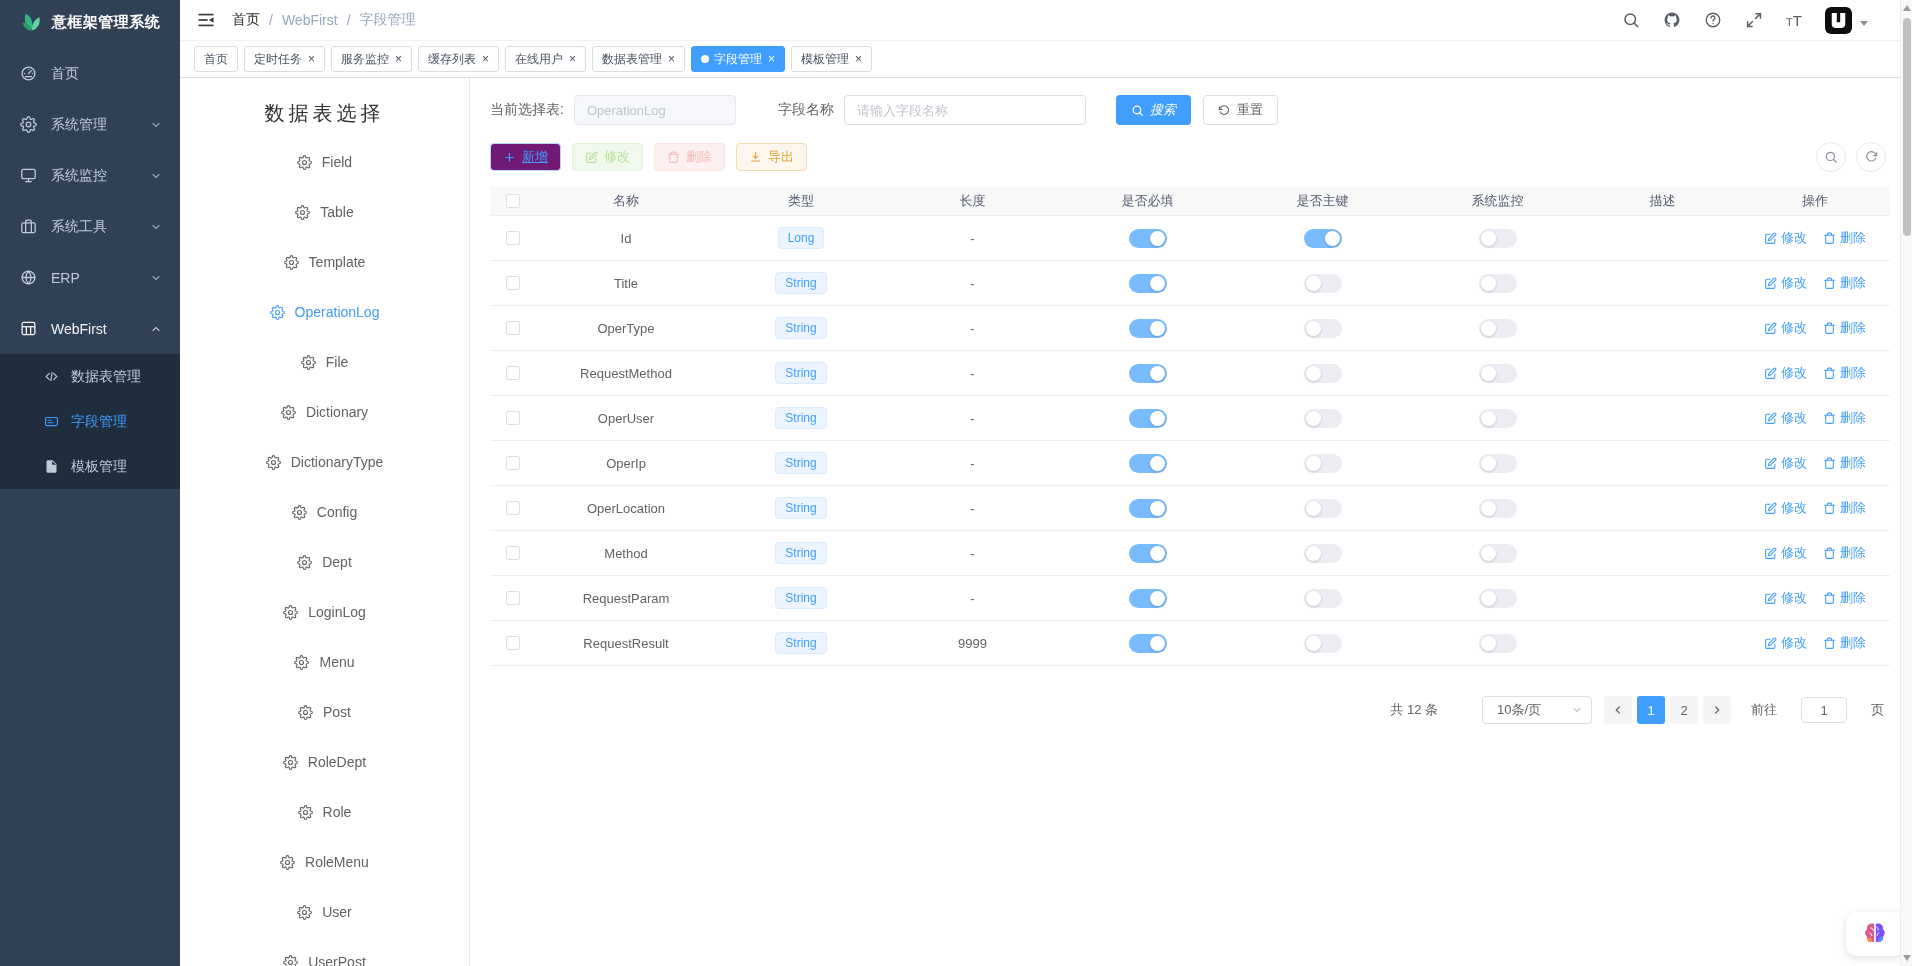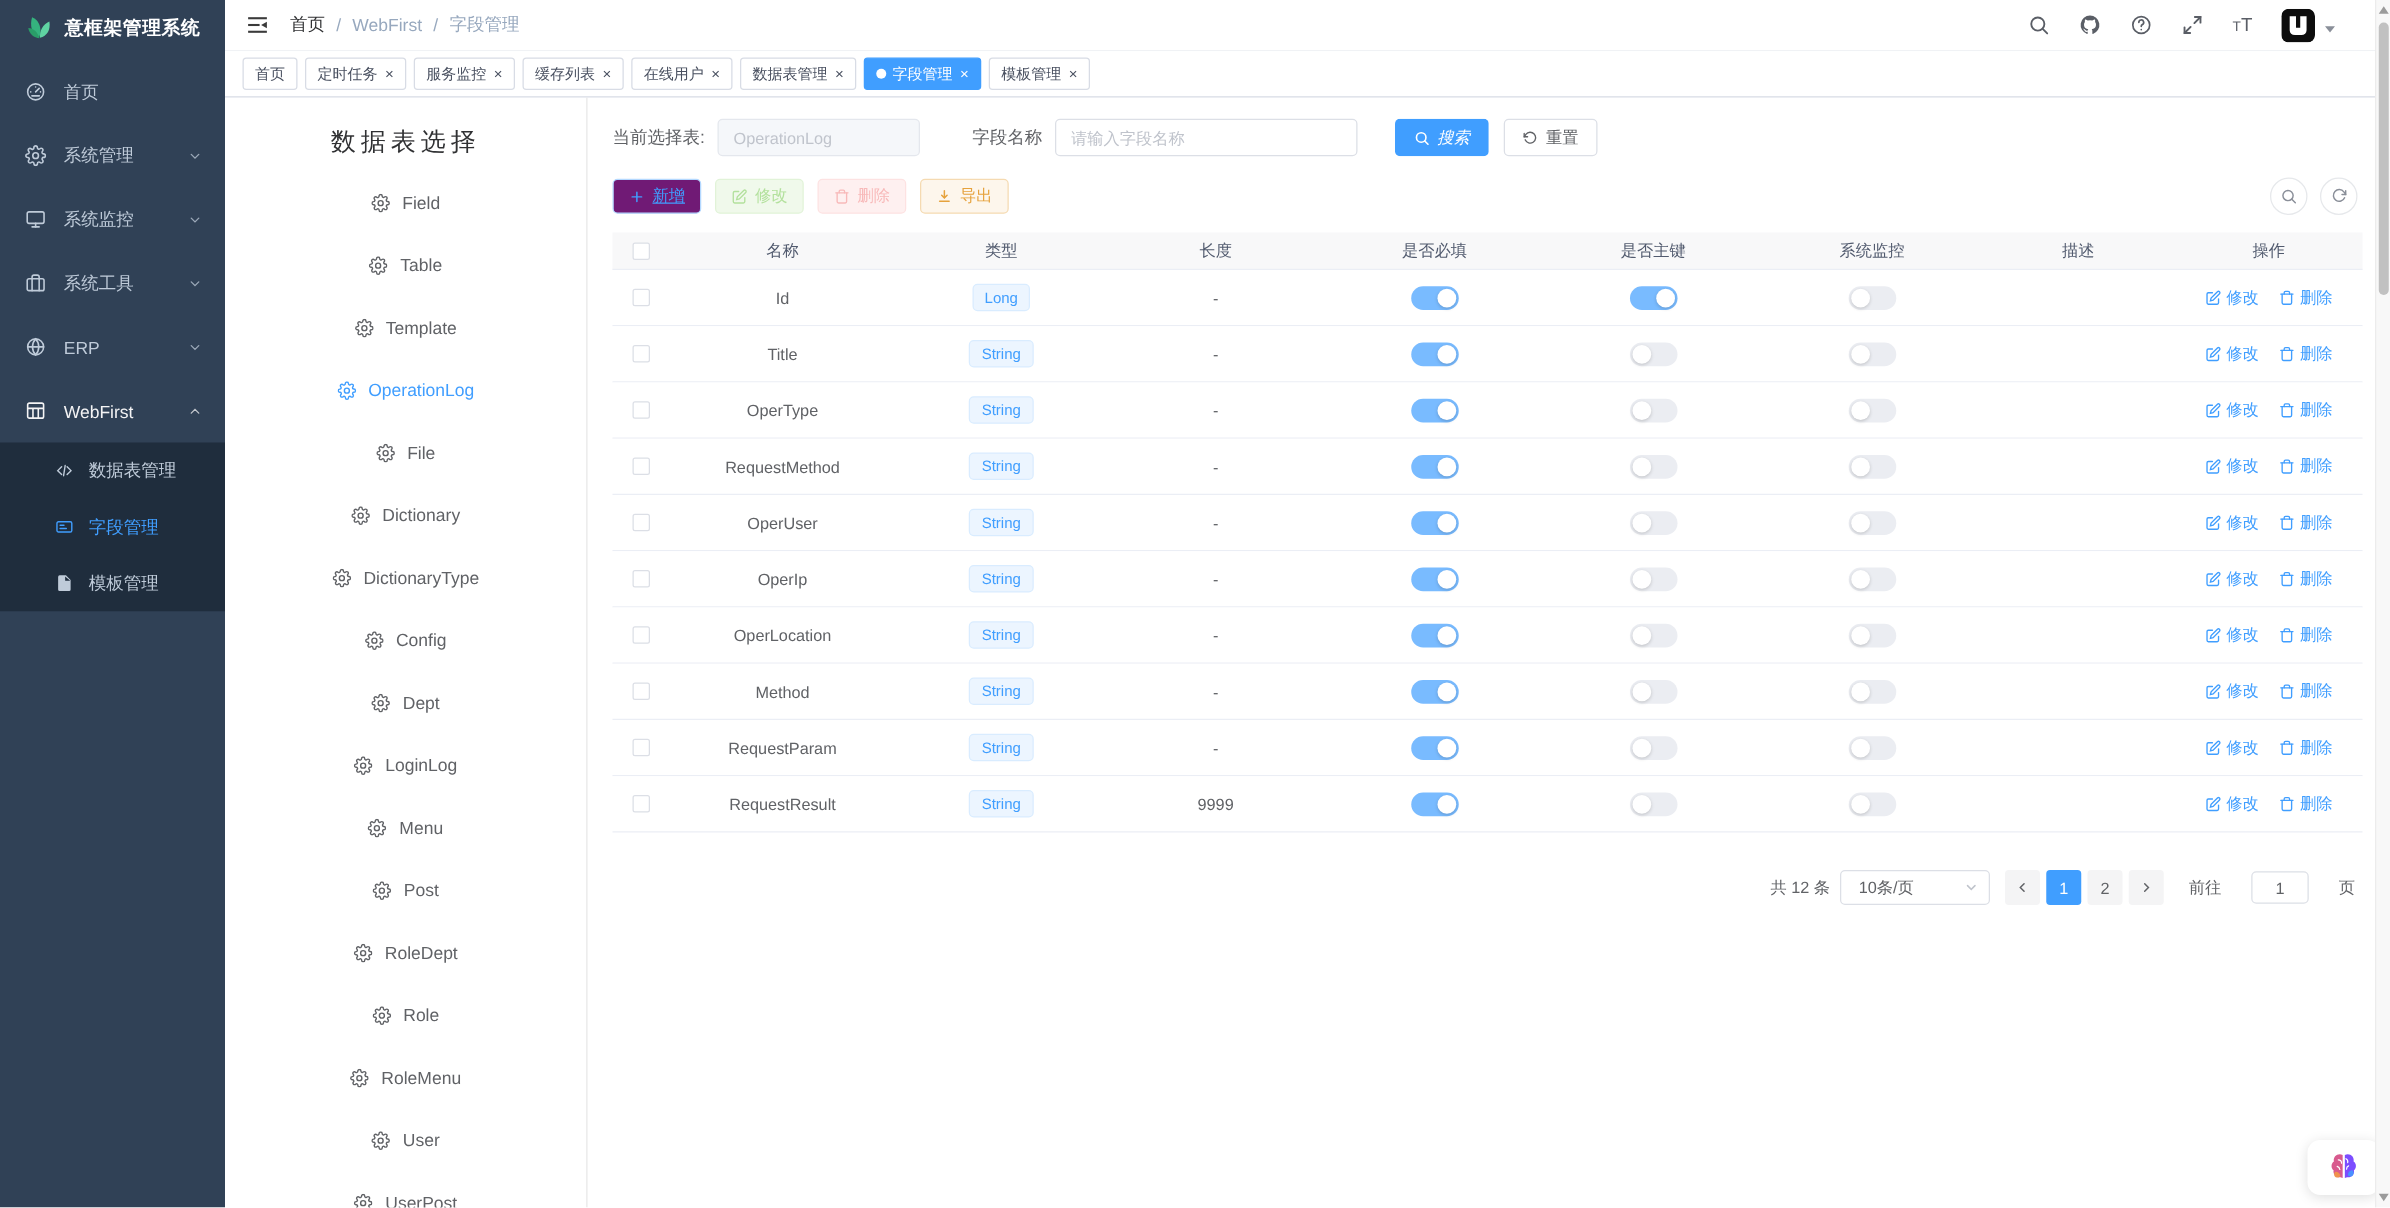--- a/index.html
+++ b/index.html
@@ -109,22 +109,22 @@
     border-radius:50%; background:#fff; box-shadow:0 1px 3px rgba(0,0,0,.18); }
   .switch.on { background:#79bbff; }
   .switch.on::after { left:auto; right:2px; }
   .ops { display:flex; gap:16px; justify-content:center; color:#409eff; }
   .op { display:inline-flex; align-items:center; gap:4px; cursor:pointer; white-space:nowrap; }
   .op svg { width:13px; height:13px; }
 
   
   .pager { display:flex; align-items:center; justify-content:flex-end; margin-top:30px; gap:8px;
     color:#606266; font-size:13px; padding-right:6px; flex:0 0 auto; }
-  .psel { width:120px; height:28px; border:1px solid #dcdfe6; border-radius:4px; display:flex;
-    align-items:center; justify-content:space-between; padding:0 8px 0 14px; cursor:pointer; color:#606266; }
+  .psel { width:110px; height:28px; border:1px solid #dcdfe6; border-radius:4px; display:flex;
+    align-items:center; justify-content:space-between; padding:0 8px 0 14px; cursor:pointer; color:#606266;margin-left:36px; }
   .psel svg { width:12px; height:12px; color:#c0c4cc; }
   .pbtns { display:flex; align-items:center; gap:5px; margin:0 4px; }
   .pbtn { min-width:28px; height:28px; padding:0 4px; background:#f4f4f5; border-radius:3px;
     display:flex; align-items:center; justify-content:center; color:#606266; cursor:pointer; }
   .pbtn svg { width:12px; height:12px; }
   .pbtn.active { background:#409eff; color:#fff; }
   .goto { display:flex; align-items:center; gap:24px; margin-left:8px; }
   .goto-input { width:46px; height:26px; border:1px solid #dcdfe6; border-radius:4px; text-align:center;
     font-size:13px; color:#606266; outline:none; }
 

